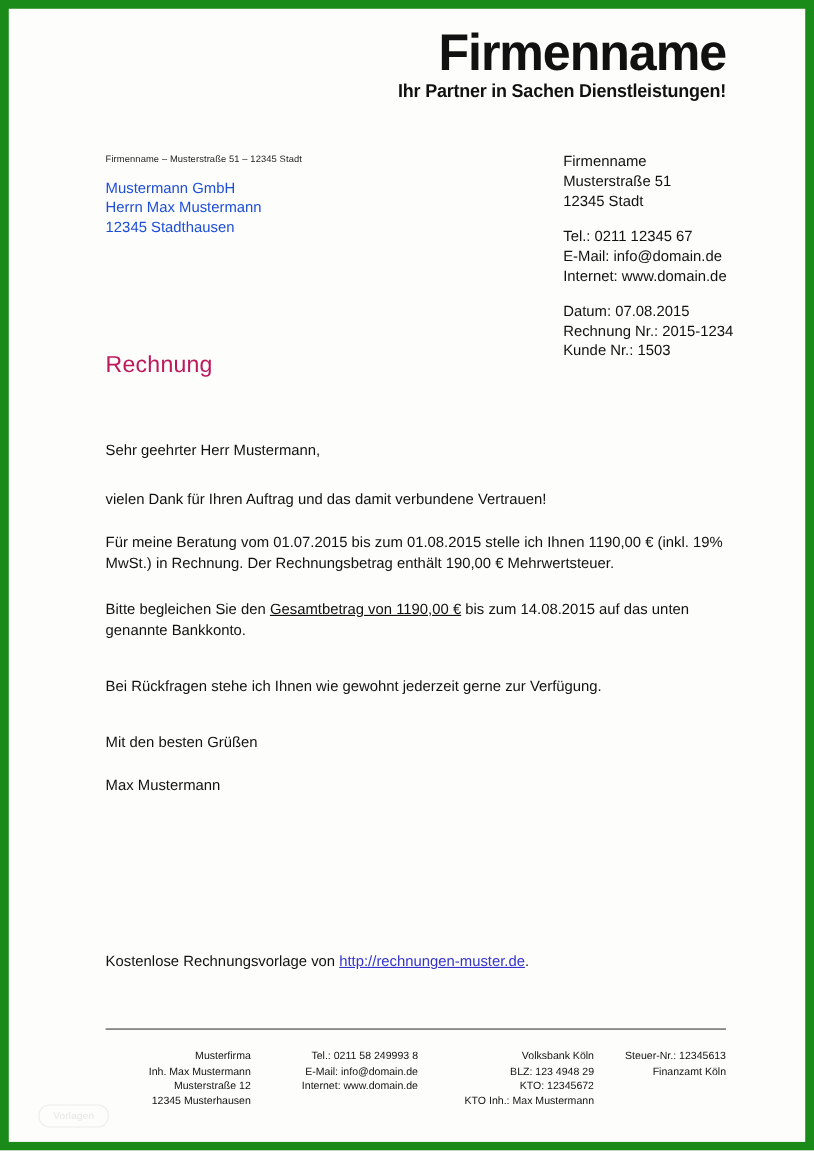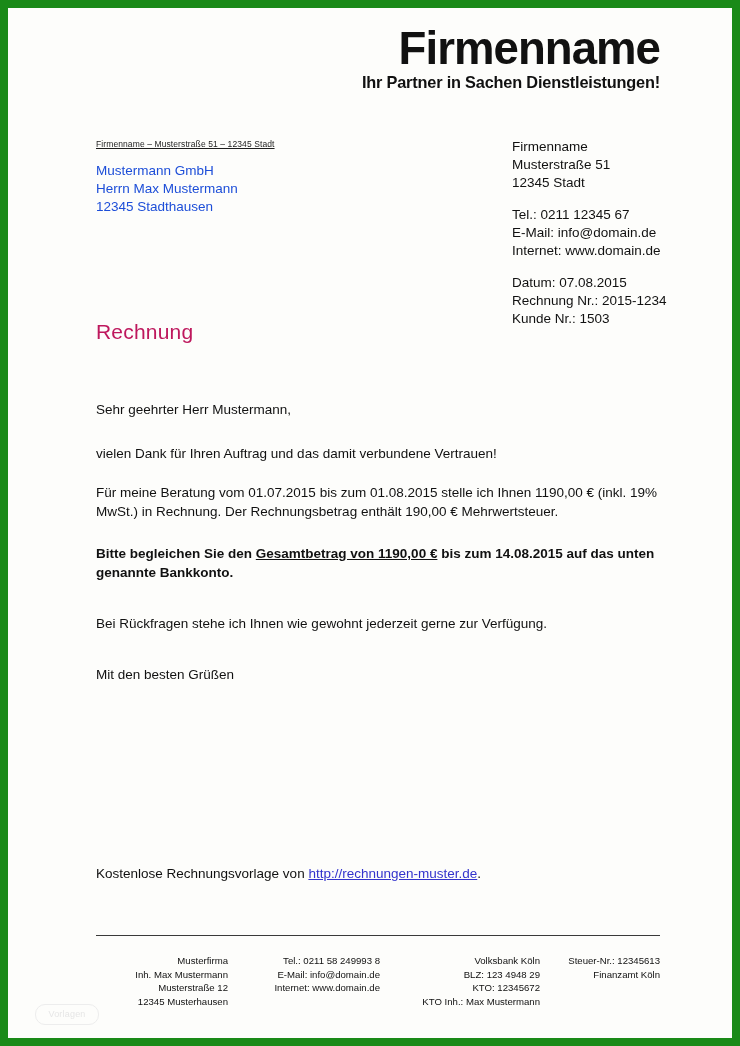--- a/index.html
+++ b/index.html
@@ -55,21 +55,20 @@
     transform-origin: right center;
   }
 
   
   .return-line {
     position: absolute;
     left: 88px;
     top: 131px;
     font-size: 8.5px;
     color: #1d1d1d;
-    text-decoration: underline;
     letter-spacing: 0.1px;
     white-space: nowrap;
     text-align: right;
   }
   .recipient {
     position: absolute;
     left: 88px;
     top: 154px;
     font-size: 13.5px;
     line-height: 1.32;
@@ -108,21 +107,21 @@
     width: 566px;
     font-size: 13.5px;
     line-height: 1.42;
     color: #111111;
   }
   .body-area p { margin: 0; }
   .sp-25 { height: 25px; }
   .sp-20 { height: 20px; }
   .sp-32 { height: 32px; }
   .sp-22 { height: 22px; }
-  .emph { font-weight: bold; }
+  .emph { font-weight: normal; }
   .u { text-decoration: underline; }
 
   
   .promo {
     position: absolute;
     left: 88px;
     top: 858px;
     font-size: 13.5px;
     color: #111111;
     white-space: nowrap;
@@ -220,20 +219,21 @@
       <p>vielen Dank für Ihren Auftrag und das damit verbundene Vertrauen!</p>
       <div class="sp-20"></div>
       <p>Für meine Beratung vom 01.07.2015 bis zum 01.08.2015 stelle ich Ihnen 1190,00 € (inkl. 19% MwSt.) in Rechnung. Der Rechnungsbetrag enthält 190,00 € Mehrwertsteuer.</p>
       <div class="sp-22"></div>
       <p class="emph"><span>Bitte begleichen Sie den </span><span class="u">Gesamtbetrag von 1190,00 €</span><span> bis zum 14.08.2015 auf das unten genannte Bankkonto.</span></p>
       <div class="sp-32"></div>
       <p>Bei Rückfragen stehe ich Ihnen wie gewohnt jederzeit gerne zur Verfügung.</p>
       <div class="sp-32"></div>
       <p>Mit den besten Grüßen</p>
       <div class="sp-20"></div>
+      <p>Max Mustermann</p>
     </div>
 
     <div class="promo"><span>Kostenlose Rechnungsvorlage von </span><a href="#">http://rechnungen-muster.de</a><span>.</span></div>
 
     <div class="footer-rule"></div>
     <div class="footer">
       <div class="col">
         <div>Musterfirma</div>
         <div>Inh. Max Mustermann</div>
         <div>Musterstraße 12</div>

